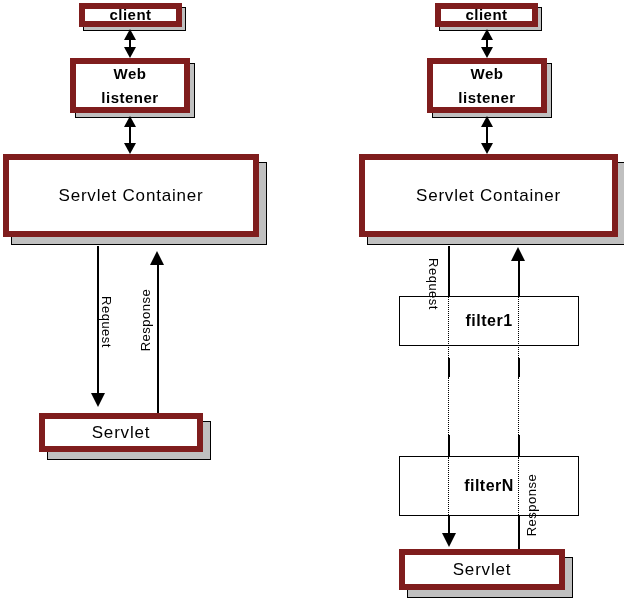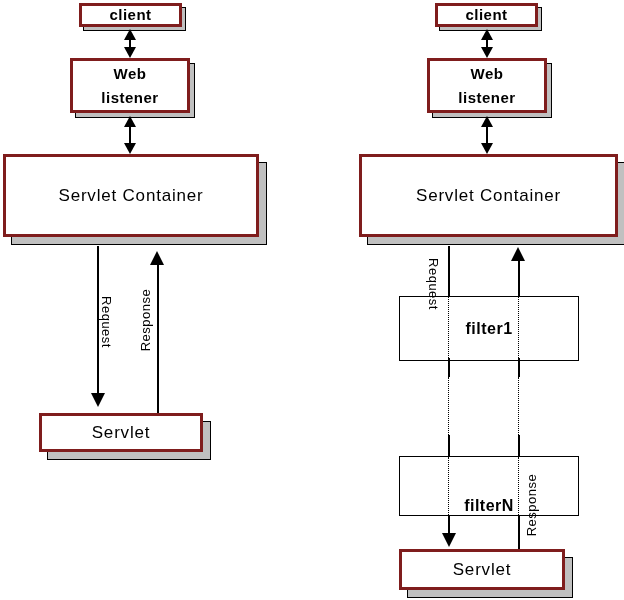--- a/index.html
+++ b/index.html
@@ -20,21 +20,21 @@
     position: absolute;
     left: var(--d); top: var(--d);
     width: 100%; height: 100%;
     background: #c0c0c0;
     border: 1px solid #000;
   }
   .box3d .face {
     position: absolute;
     inset: 0;
     background: #ffffff;
-    border: 3px solid #7f1d1d;
+    border: 6px solid #7f1d1d;
     display: flex;
     align-items: center;
     justify-content: center;
     text-align: center;
     white-space: pre-line;
   }
 
   
   .fbox {
     position: absolute;
@@ -179,24 +179,24 @@
     <span class="head-up"></span>
     <span class="shaft"></span>
     <span class="head-down"></span>
   </div>
 
   <div class="box3d" style="left:359px; top:154px; width:259px; height:83px; --d:8px;">
     <span class="shadow3d"></span>
     <span class="face t-r17">Servlet Container</span>
   </div>
 
-  <div class="fbox t-b16" style="left:399px; top:296px; width:180px; height:65px;">
+  <div class="fbox t-b16" style="left:399px; top:296px; width:180px; height:50px;">
     <span>filter1</span>
   </div>
-  <div class="fbox t-b16" style="left:399px; top:456px; width:180px; height:60px;align-items:flex-end;">
+  <div class="fbox t-b16" style="left:399px; top:456px; width:180px; height:60px;">
     <span>filterN</span>
   </div>
 
   <div class="vline" style="left:448px; top:246px; height:51px;"></div>
   <div class="vdot" style="left:448px; top:297px; height:61px;"></div>
   <div class="vline" style="left:448px; top:358px; height:19px;"></div>
   <div class="vdot" style="left:448px; top:377px; height:58px;"></div>
   <div class="vline" style="left:448px; top:435px; height:22px;"></div>
   <div class="vdot" style="left:448px; top:457px; height:58px;"></div>
   <div class="vline" style="left:448px; top:515px; height:18px;"></div>

